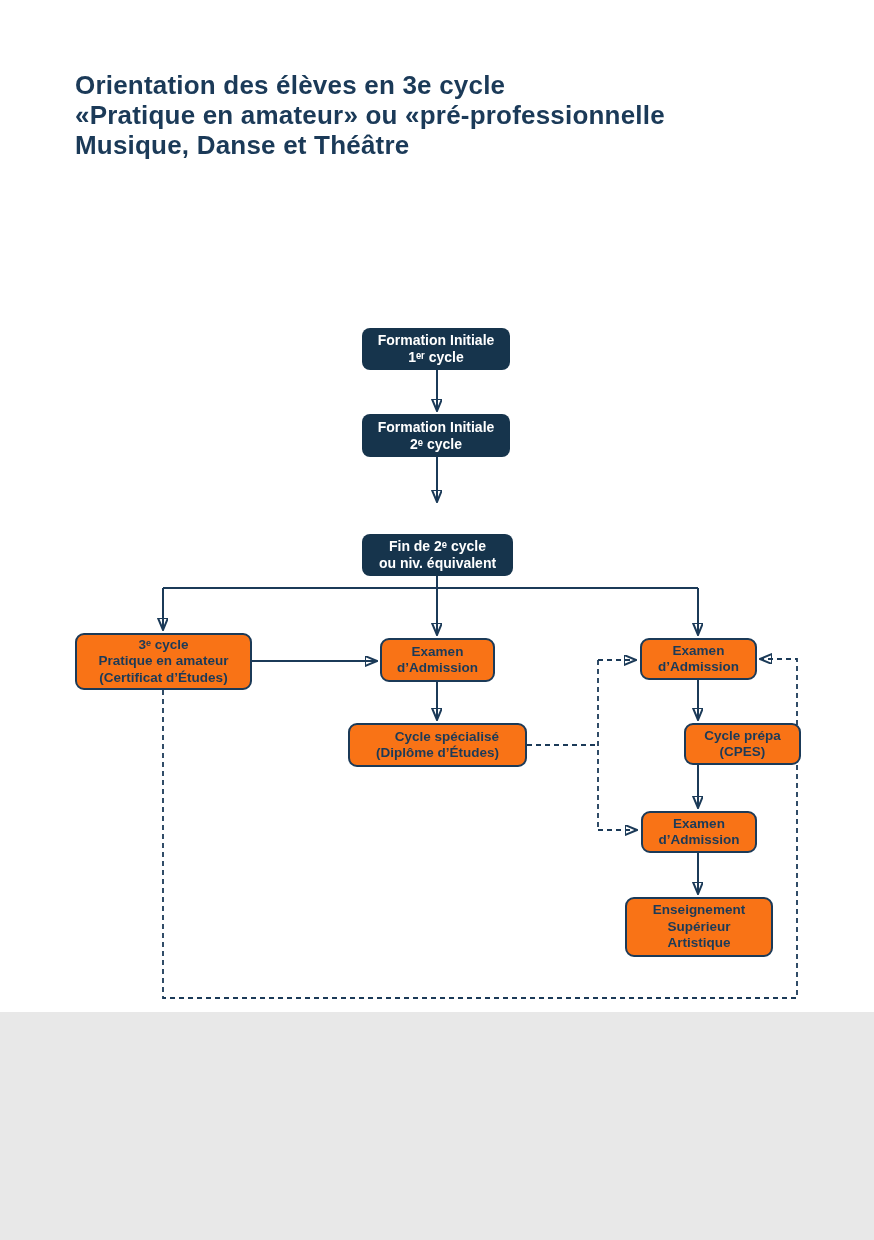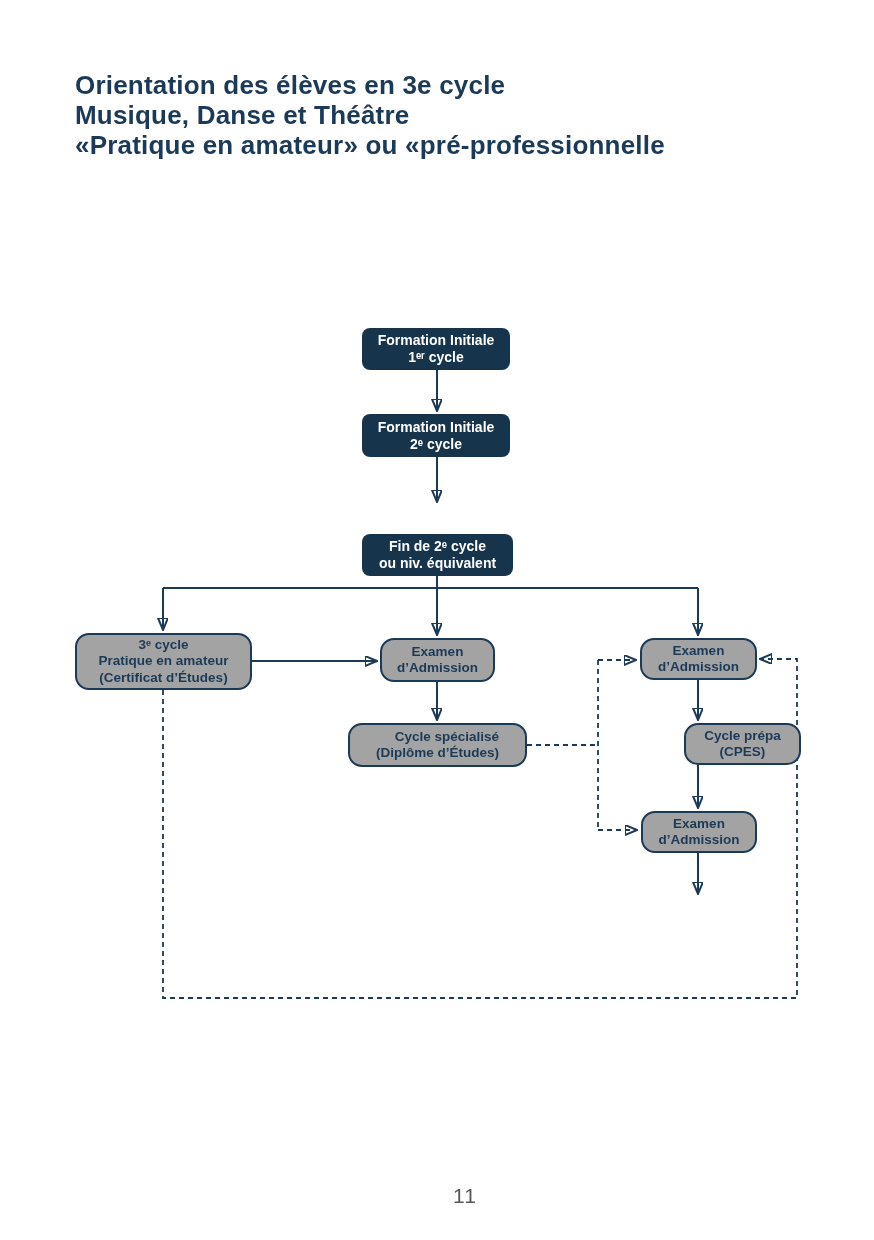--- a/index.html
+++ b/index.html
@@ -1,21 +1,21 @@
 <!DOCTYPE html>
 <html><head>
 <meta charset="utf-8">
 <style>
   * { margin: 0; padding: 0; box-sizing: border-box; }
   html, body { background: #e8e8e8; }
   body { font-family: "Liberation Sans", sans-serif; }
   .page {
     position: relative;
     width: 874px;
-    height: 1240px;
+    height: 1012px;
     background: #ffffff;
     margin: 0 auto;
     overflow: hidden;
   }
   
   .title {
     position: absolute;
     left: 75px;
     top: 70px;
     width: 740px;
@@ -37,24 +37,24 @@
     z-index: 2;
   }
   .node.filled {
     background: #16344c;
     color: #ffffff;
     border-radius: 8px;
     font-size: 14px;
     line-height: 17px;
   }
   .node.outline {
-    background: #a3a3a3;
+    background: #f97316;
     border: 2.5px solid #1b3a58;
     color: #1b3a58;
-    border-radius: 14px;
+    border-radius: 9px;
     font-size: 13.5px;
     line-height: 16.5px;
   }
   
   .pos-f1   { left: 362px; top: 328px; width: 148px; height: 42px; }
   .pos-f2   { left: 362px; top: 414px; width: 148px; height: 43px; }
   .pos-f3   { left: 362px; top: 534px; width: 151px; height: 42px; }
   .pos-c3   { left: 75px;  top: 633px; width: 177px; height: 57px; }
   .pos-exc  { left: 380px; top: 638px; width: 115px; height: 44px; }
   .pos-cs   { left: 348px; top: 723px; width: 179px; height: 44px; text-align: right; }
@@ -86,22 +86,22 @@
     margin-left: 28px;
   }
 </style>
 </head>
 <body>
 
 <div class="page">
 
   <div class="title">
     <div>Orientation des élèves en 3e cycle</div>
+    <div>«Pratique en amateur» ou «pré-professionnelle</div>
     <div>Musique, Danse et Théâtre</div>
-    <div>«Pratique en amateur» ou «pré-professionnelle</div>
   </div>
 
   <svg class="connectors" viewBox="0 0 874 1240" xmlns="http://www.w3.org/2000/svg">
     <defs>
       <marker id="arr" markerUnits="userSpaceOnUse" markerWidth="13" markerHeight="11" refX="12" refY="5" orient="auto">
         <path d="M0 0 L12 5 L0 10 Z" fill="#1b3a58" stroke="none"></path>
       </marker>
     </defs>
 
     <path d="M437 370 V411" marker-end="url(#arr)"></path>
@@ -144,16 +144,19 @@
 
   <div class="node outline pos-exr1">Examen
 d’Admission</div>
 
   <div class="node outline pos-cp">Cycle prépa
 (CPES)</div>
 
   <div class="node outline pos-exr2">Examen
 d’Admission</div>
 
+  <div class="node outline pos-ens">Enseignement
+Supérieur
+Artistique</div>
 
   <div class="page-number">11</div>
 
 </div>
 
 </body></html>

